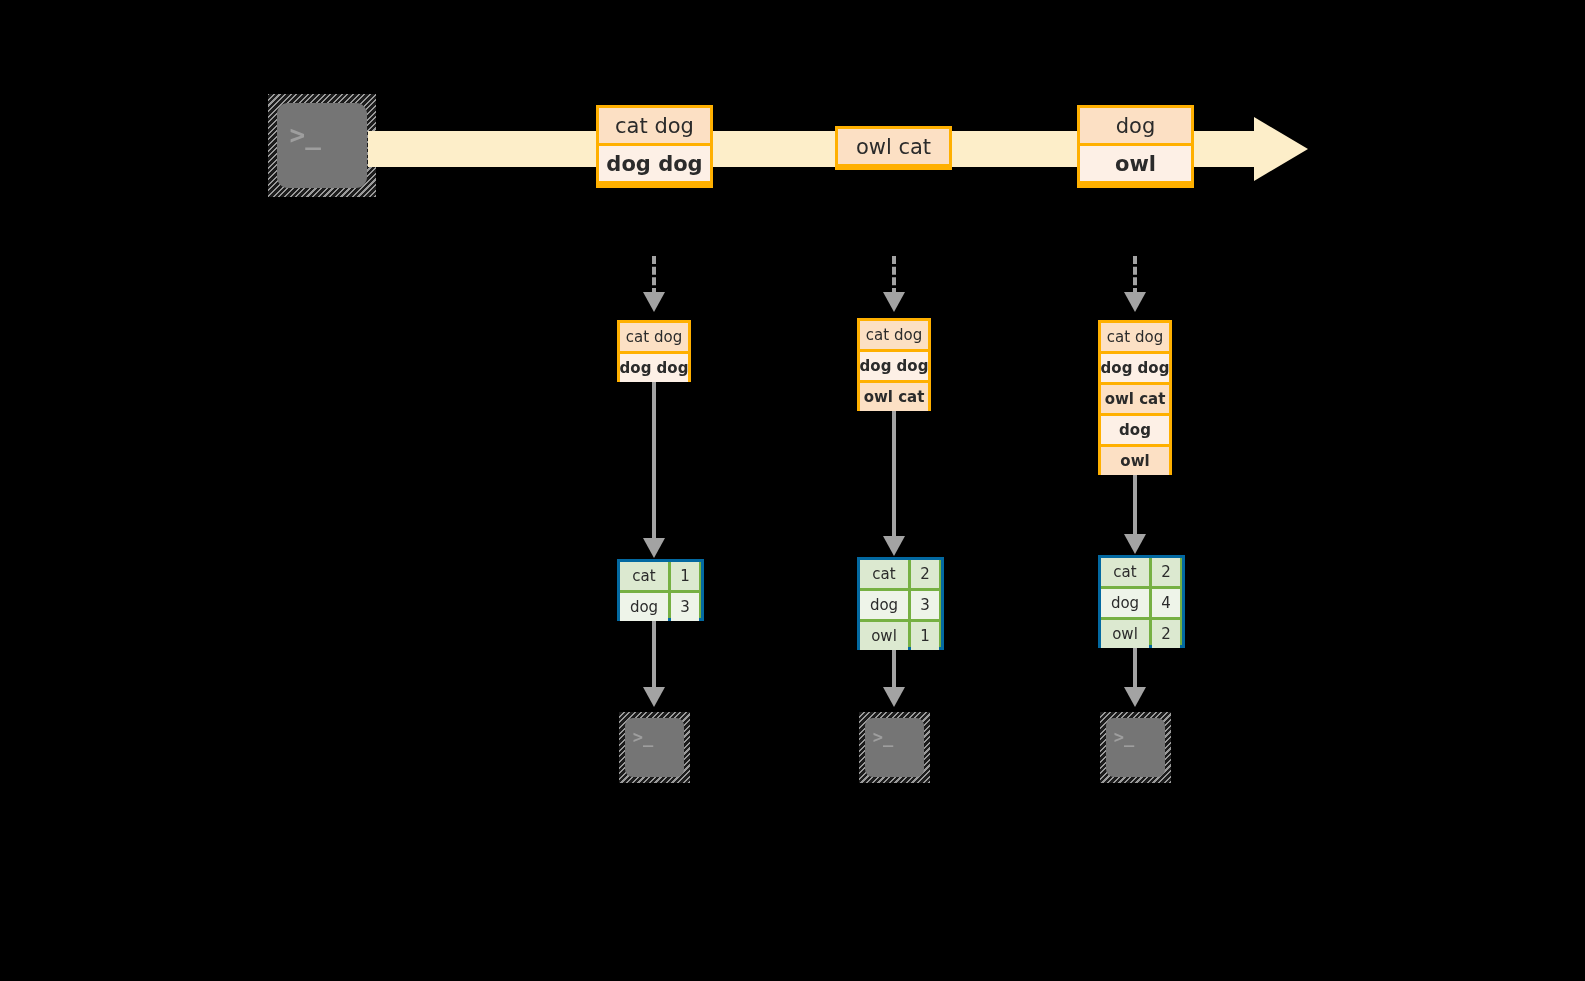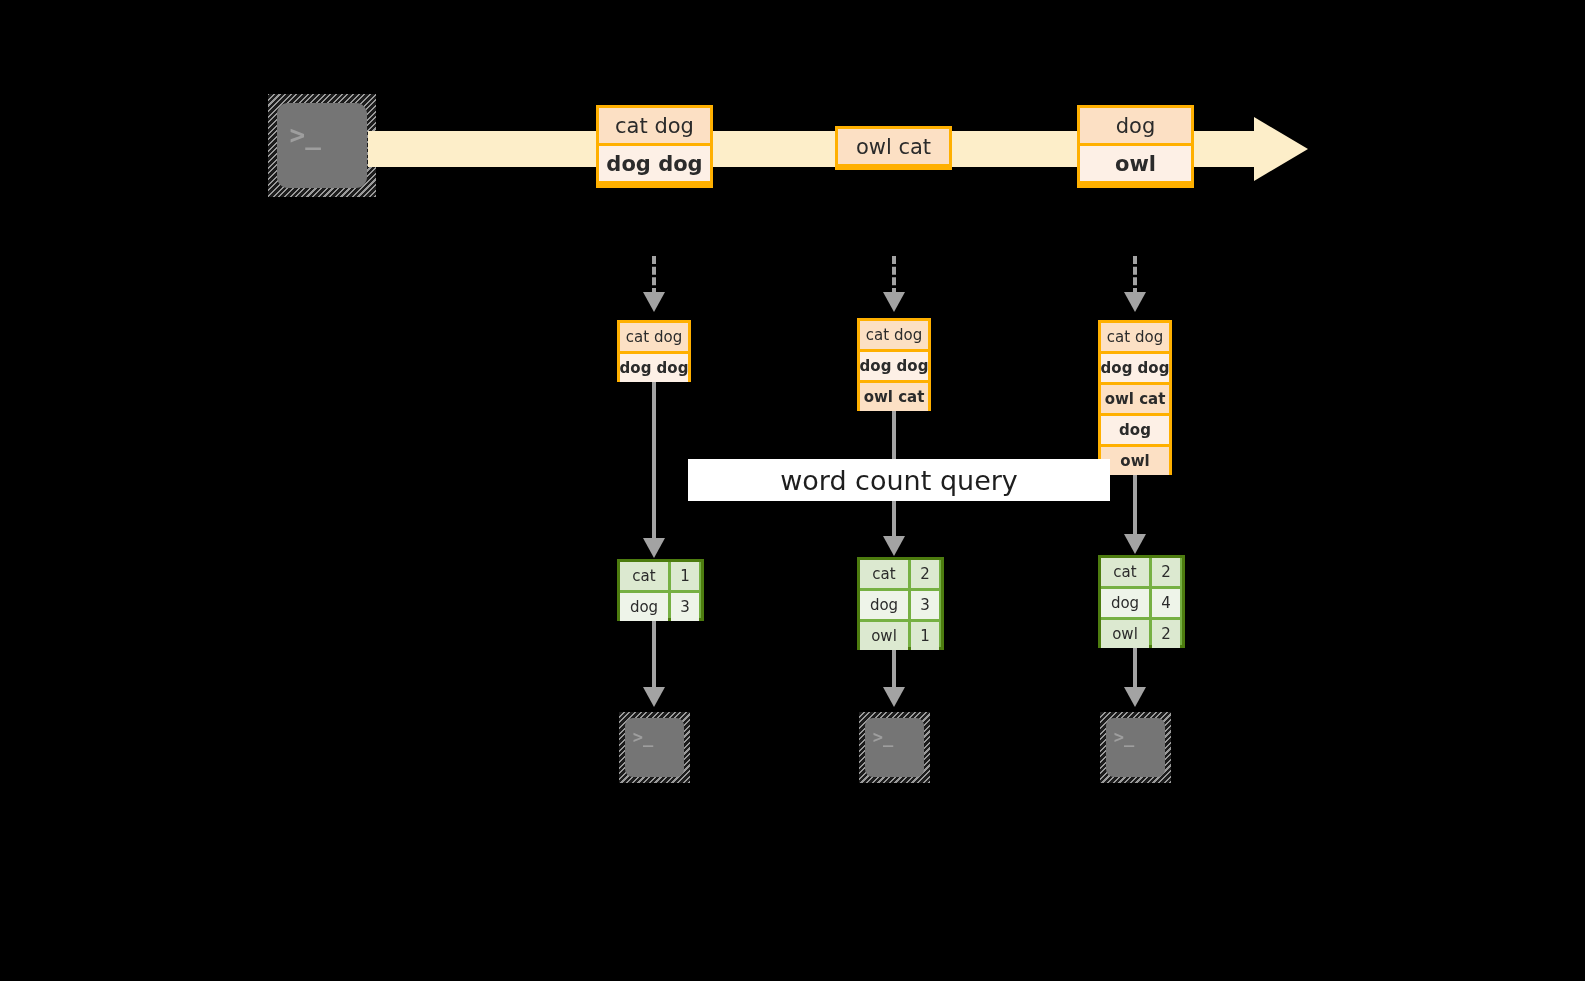--- a/index.html
+++ b/index.html
@@ -92,21 +92,21 @@
   .obox .cell.shade-b { background: #fdf0e6; }
   .obox .cell + .cell { margin-top: 3px; font-weight: bold; }
 
   .obox.top .cell { height: 35px; font-size: 21px; }
   .obox.mid .cell { height: 28px; font-size: 15px; }
 
   
   .gbox {
     position: absolute;
     box-sizing: border-box;
-    border: 3px solid #4d7c0f;
+    border: 3px solid #0369a1;
     background: #76b043;
   }
   .grow { display: flex; }
   .grow + .grow { margin-top: 3px; }
   .gcell {
     box-sizing: border-box;
     height: 28px;
     display: flex;
     align-items: center;
     justify-content: center;
@@ -282,15 +282,14 @@
 
   <div class="gline" style="left:1133px; top:648px; height:41px;"></div>
   <div class="ghead" style="left:1124px; top:687px;"></div>
 
   <div class="terminal small" style="left:1100px; top:712px; width:71px; height:71px;">
     <div class="face">
       <span class="term-glyph" style="font-size:17px;">&gt;_</span>
     </div>
   </div>
 
-  <div class="query-label">word count query</div>
 
 </div>
 
 </body></html>

